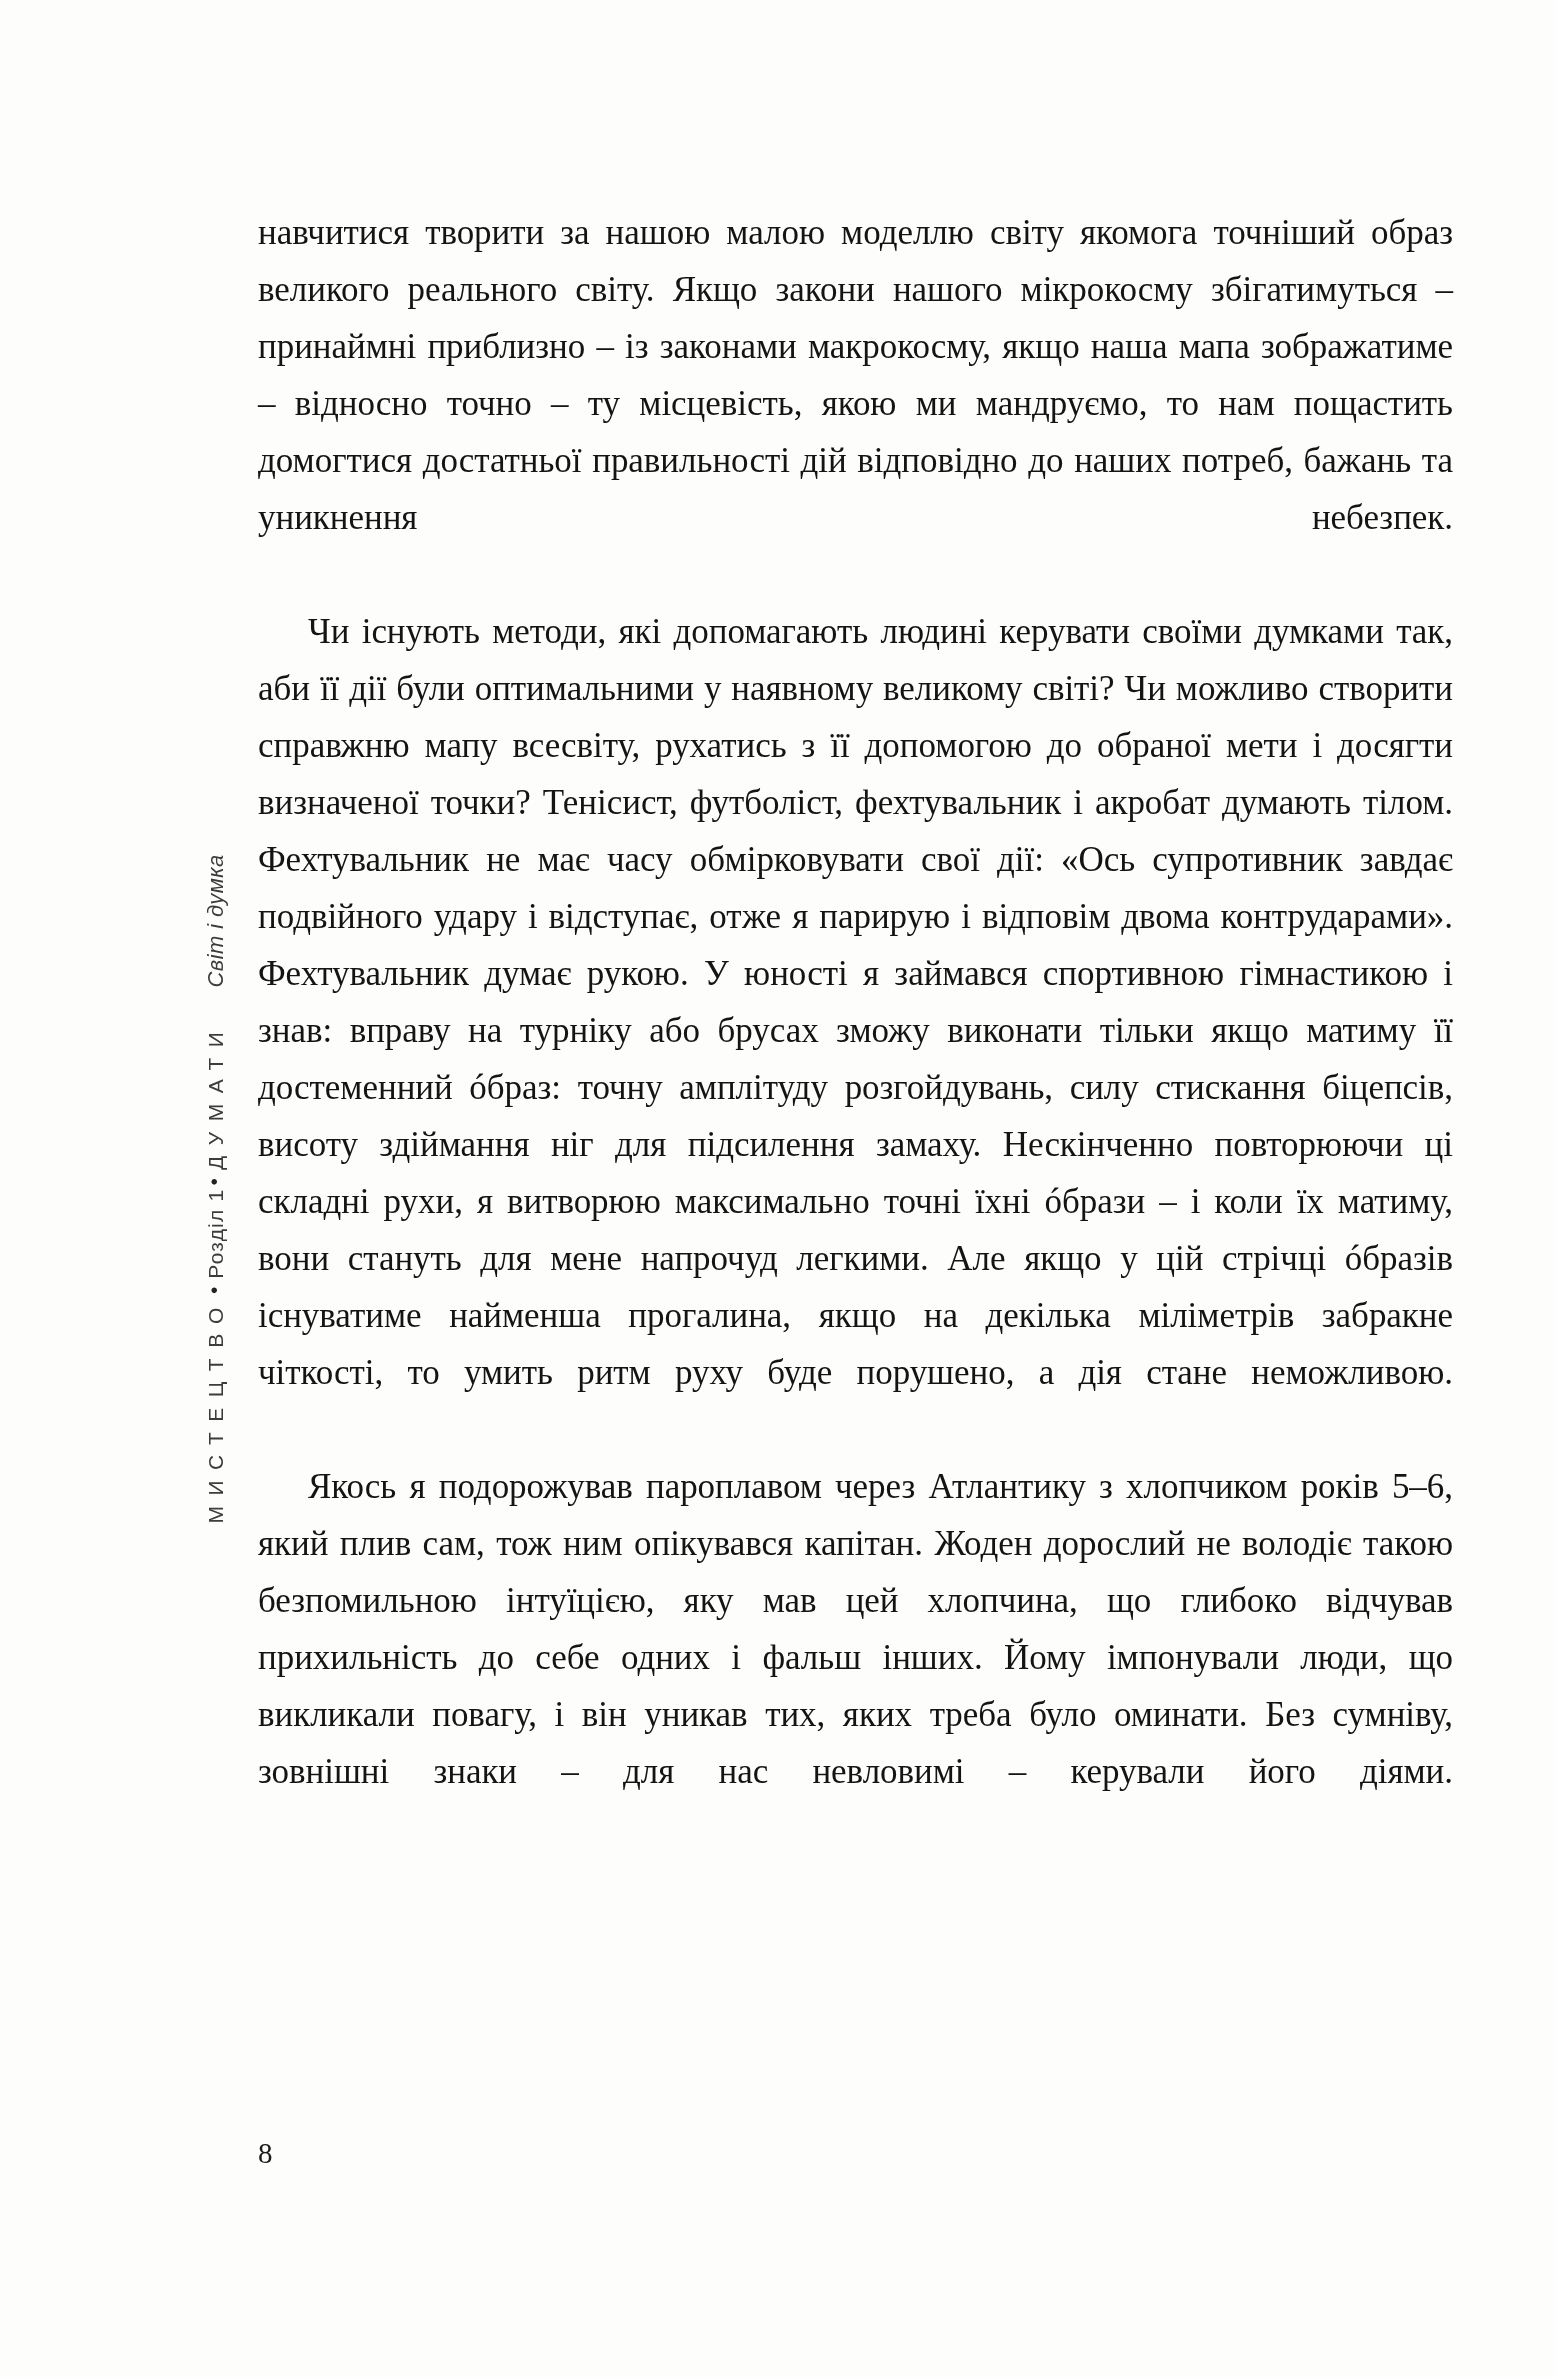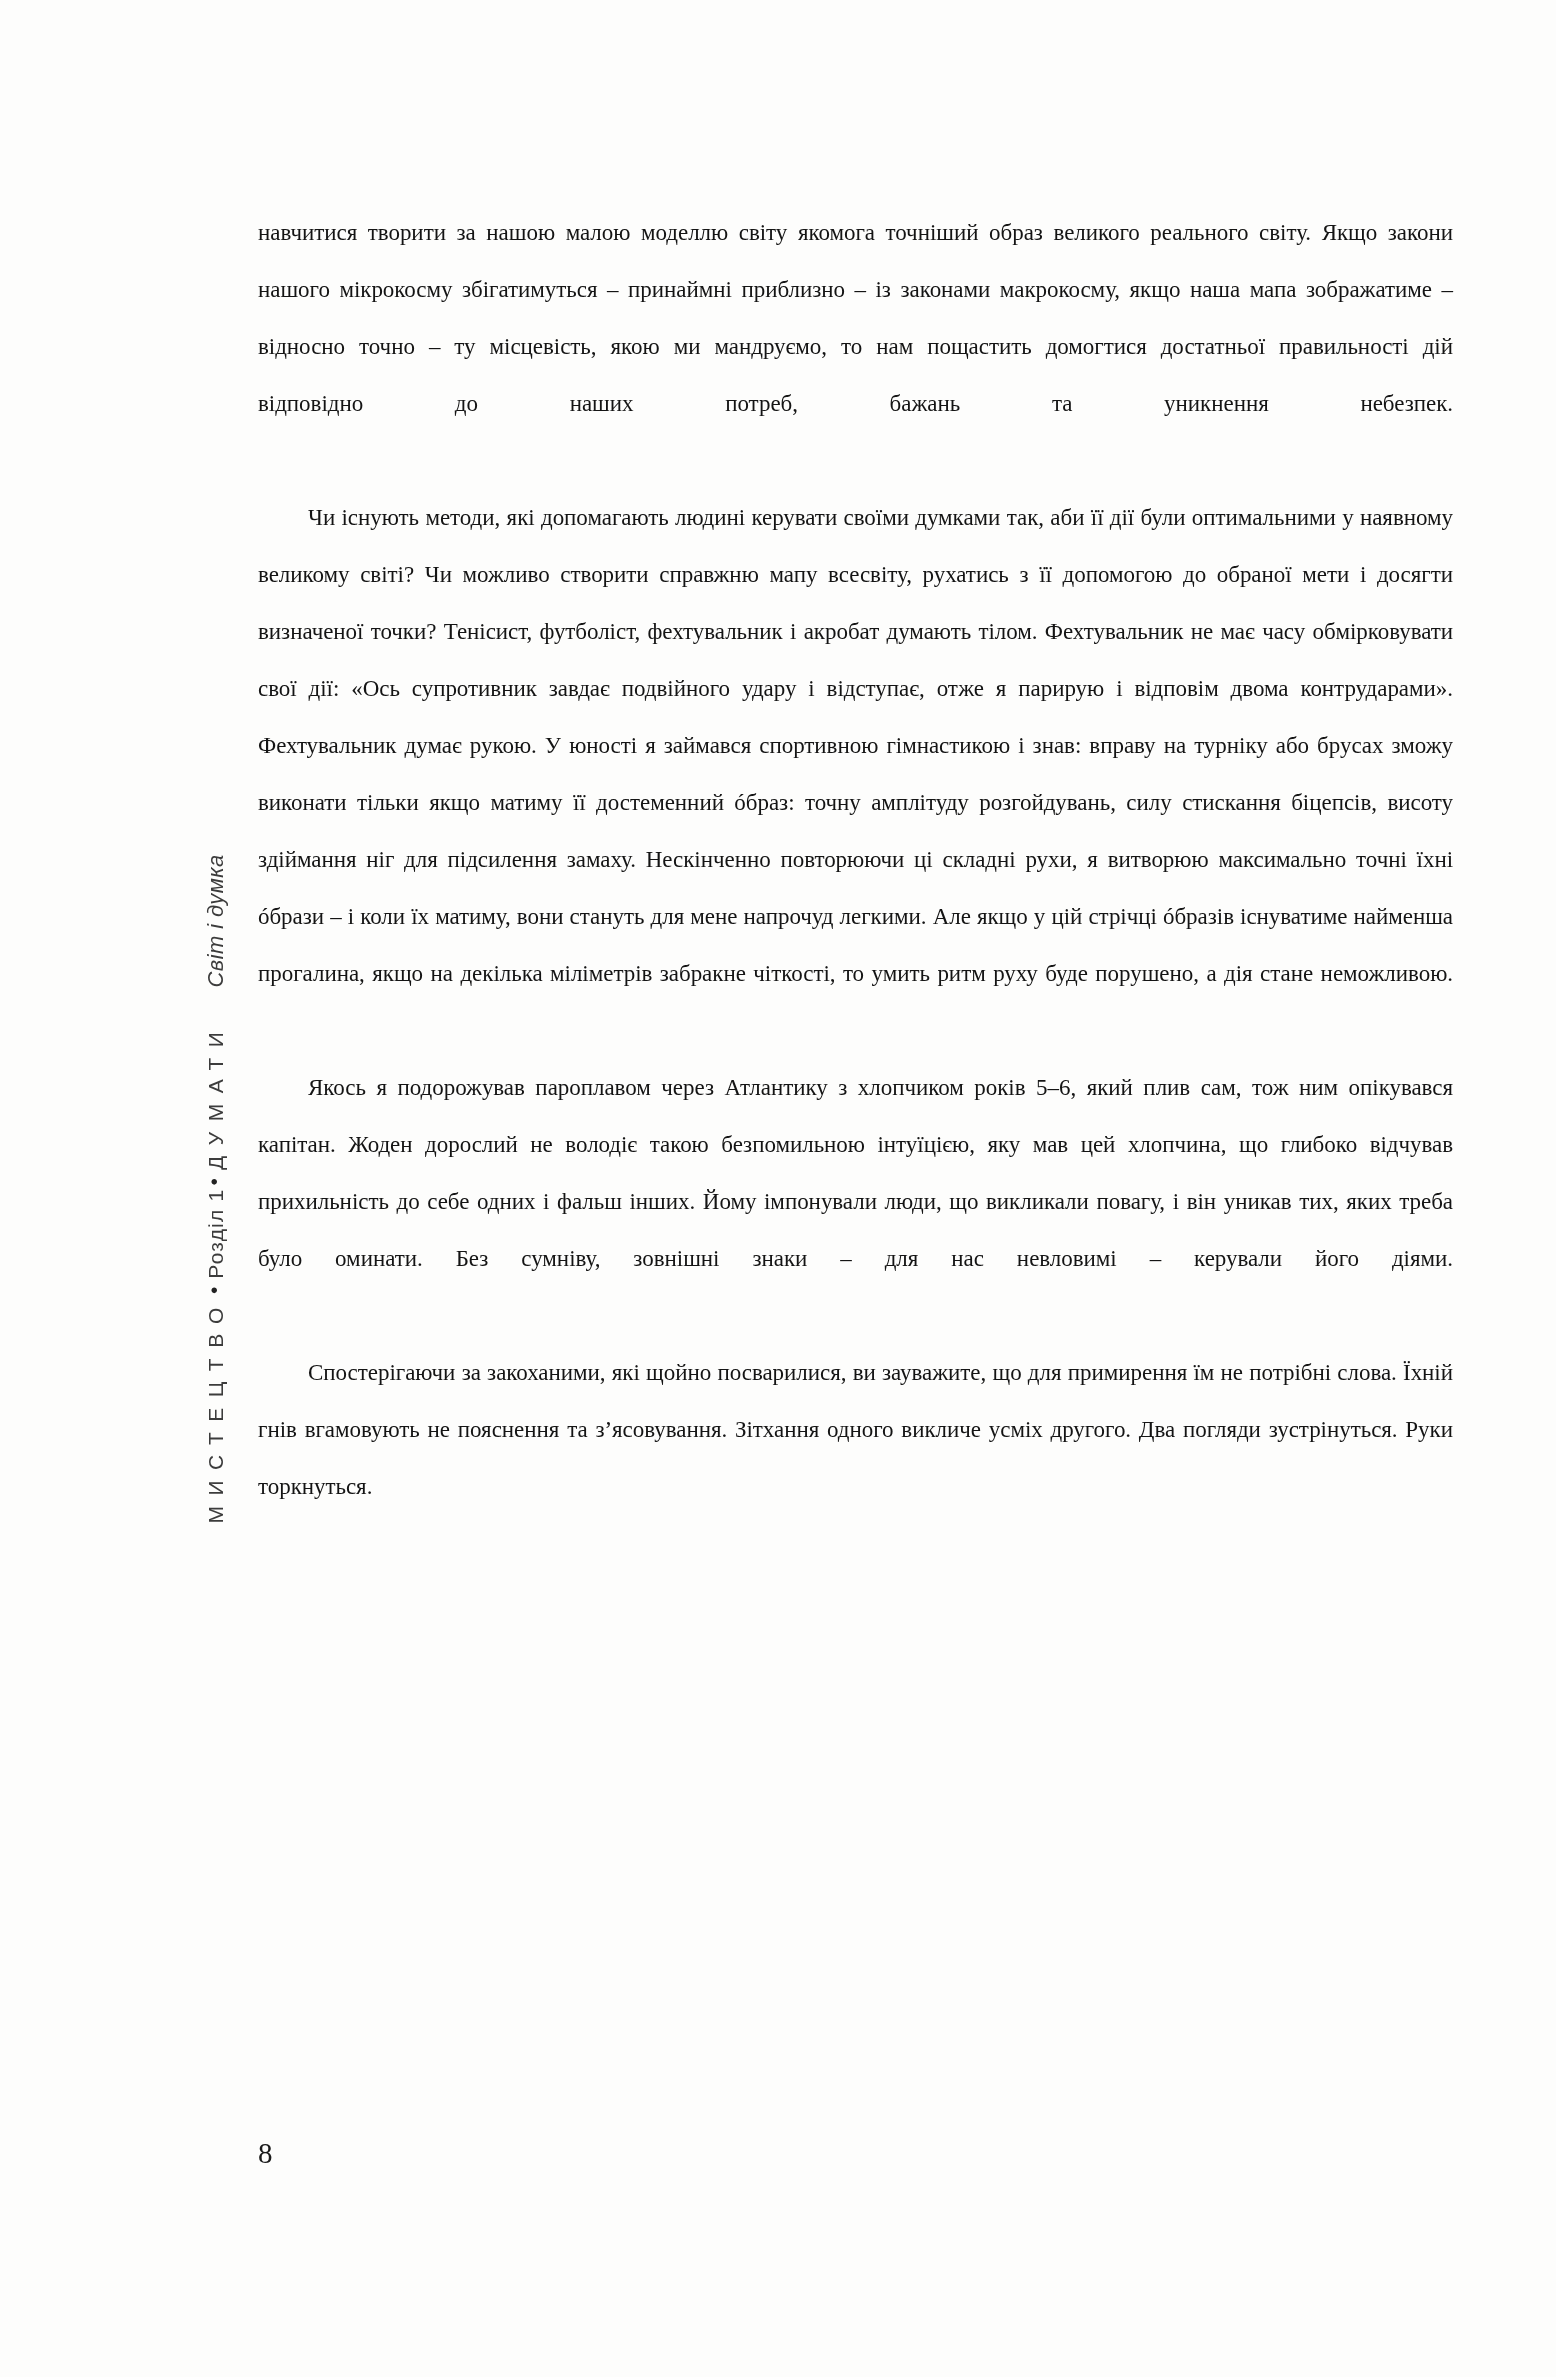--- a/index.html
+++ b/index.html
@@ -77,21 +77,21 @@
   
   #text-column {
     position: absolute;
     left: 258px;
     top: 204px;
     width: 1195px;
   }
 
   #body-text p {
     margin: 0;
-    font-size: 23px;
+    font-size: 35px;
     line-height: 57px;
     text-align: justify;
     text-justify: inter-word;
     color: #141414;
     font-family: "Liberation Serif", "DejaVu Serif", serif;
     letter-spacing: -0.04px;
     word-spacing: 0.4px;
   }
   #body-text p.indent {
     text-indent: 50px;
@@ -132,20 +132,19 @@
       <span class="rh-caps">ДУМАТИ</span>
       <span class="rh-title">Світ і думка</span>
     </div>
   </div>
 
   <div id="text-column">
     <div id="body-text">
       <p class="noindent" style="color: rgb(20, 20, 20); text-indent: 0px;">навчитися творити за нашою малою моделлю світу якомога точніший образ великого реального світу. Якщо закони нашого мікрокосму збігатимуться – принаймні приблизно – із законами макрокосму, якщо наша мапа зображатиме – відносно точно – ту місцевість, якою ми мандруємо, то нам пощастить домогтися достатньої правильності дій відповідно до наших потреб, бажань та уникнення небезпек.</p>
       <p class="indent" style="color: rgb(20, 20, 20); text-indent: 50px;">Чи існують методи, які допомагають людині керувати своїми думками так, аби її дії були оптимальними у наявному великому світі? Чи можливо створити справжню мапу всесвіту, рухатись з її допомогою до обраної мети і досягти визначеної точки? Тенісист, футболіст, фехтувальник і акробат думають тілом. Фехтувальник не має часу обмірковувати свої дії: «Ось супротивник завдає подвійного удару і відступає, отже я парирую і відповім двома контрударами». Фехтувальник думає рукою. У юності я займався спортивною гімнастикою і знав: вправу на турніку або брусах зможу виконати тільки якщо матиму її достеменний óбраз: точну амплітуду розгойдувань, силу стискання біцепсів, висоту здіймання ніг для підсилення замаху. Нескінченно повторюючи ці складні рухи, я витворюю максимально точні їхні óбрази – і коли їх матиму, вони стануть для мене напрочуд легкими. Але якщо у цій стрічці óбразів існуватиме найменша прогалина, якщо на декілька міліметрів забракне чіткості, то умить ритм руху буде порушено, а дія стане неможливою.</p>
       <p class="indent" style="color: rgb(20, 20, 20); text-indent: 50px;">Якось я подорожував пароплавом через Атлантику з хлопчиком років 5–6, який плив сам, тож ним опікувався капітан. Жоден дорослий не володіє такою безпомильною інтуїцією, яку мав цей хлопчина, що глибоко відчував прихильність до себе одних і фальш інших. Йому імпонували люди, що викликали повагу, і він уникав тих, яких треба було оминати. Без сумніву, зовнішні знаки – для нас невловимі – керували його діями.</p>
-      <p class="indent" style="color: rgb(20, 20, 20); text-indent: 50px;">Спостерігаючи за закоханими, які щойно посварилися, ви зауважите, що для примирення їм не потрібні слова. Їхній гнів вгамовують не пояснення та з’ясовування. Зітхання одного викличе усміх другого. Два погляди зустрінуться. Руки торкнуться.</p>
     </div>
   </div>
 
   <div id="page-number">8</div>
 
 </div>
 
 
 </body></html>

